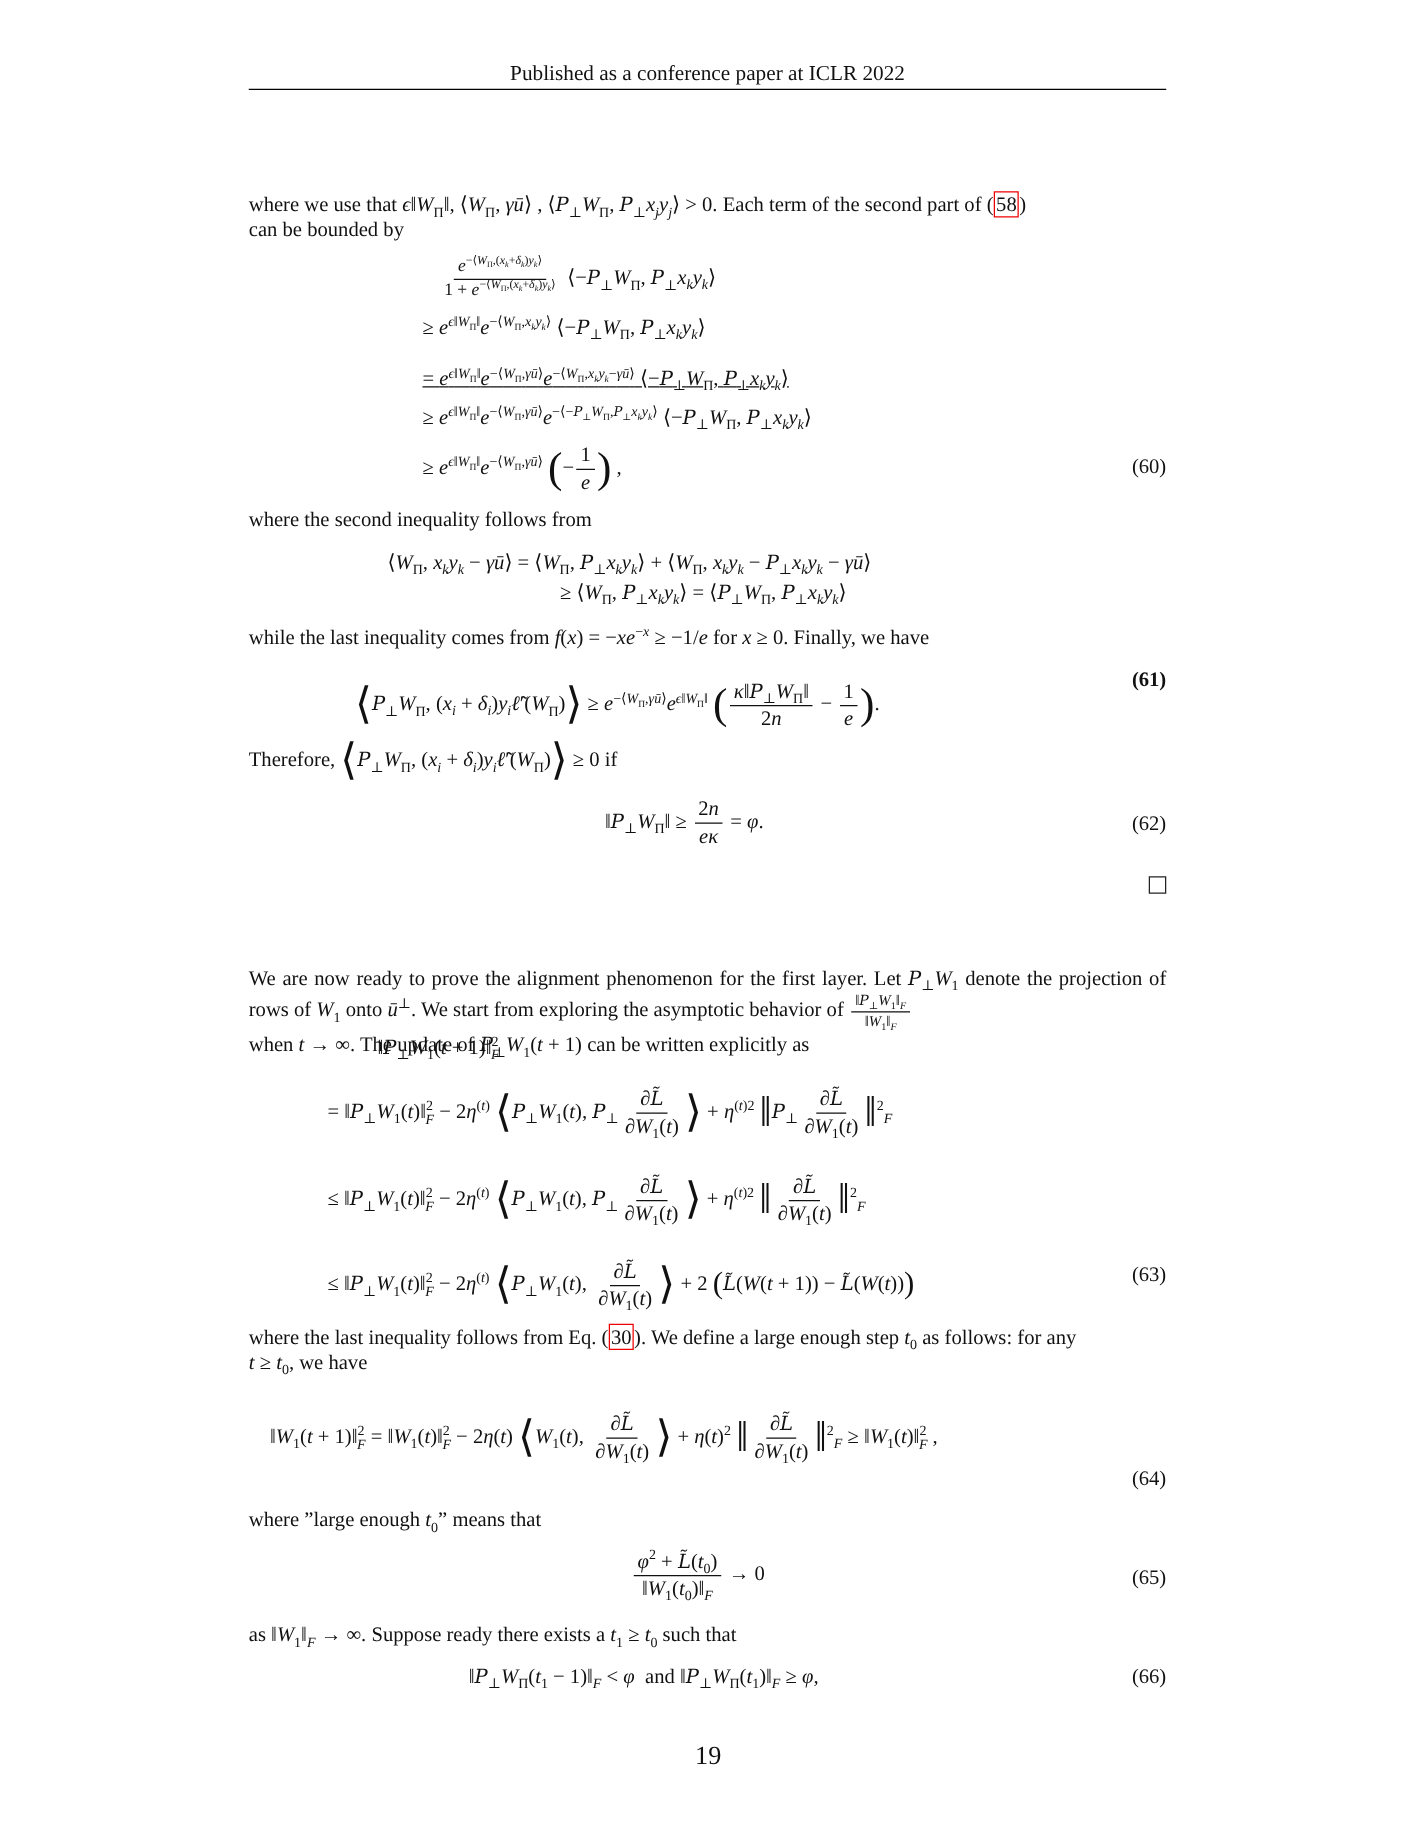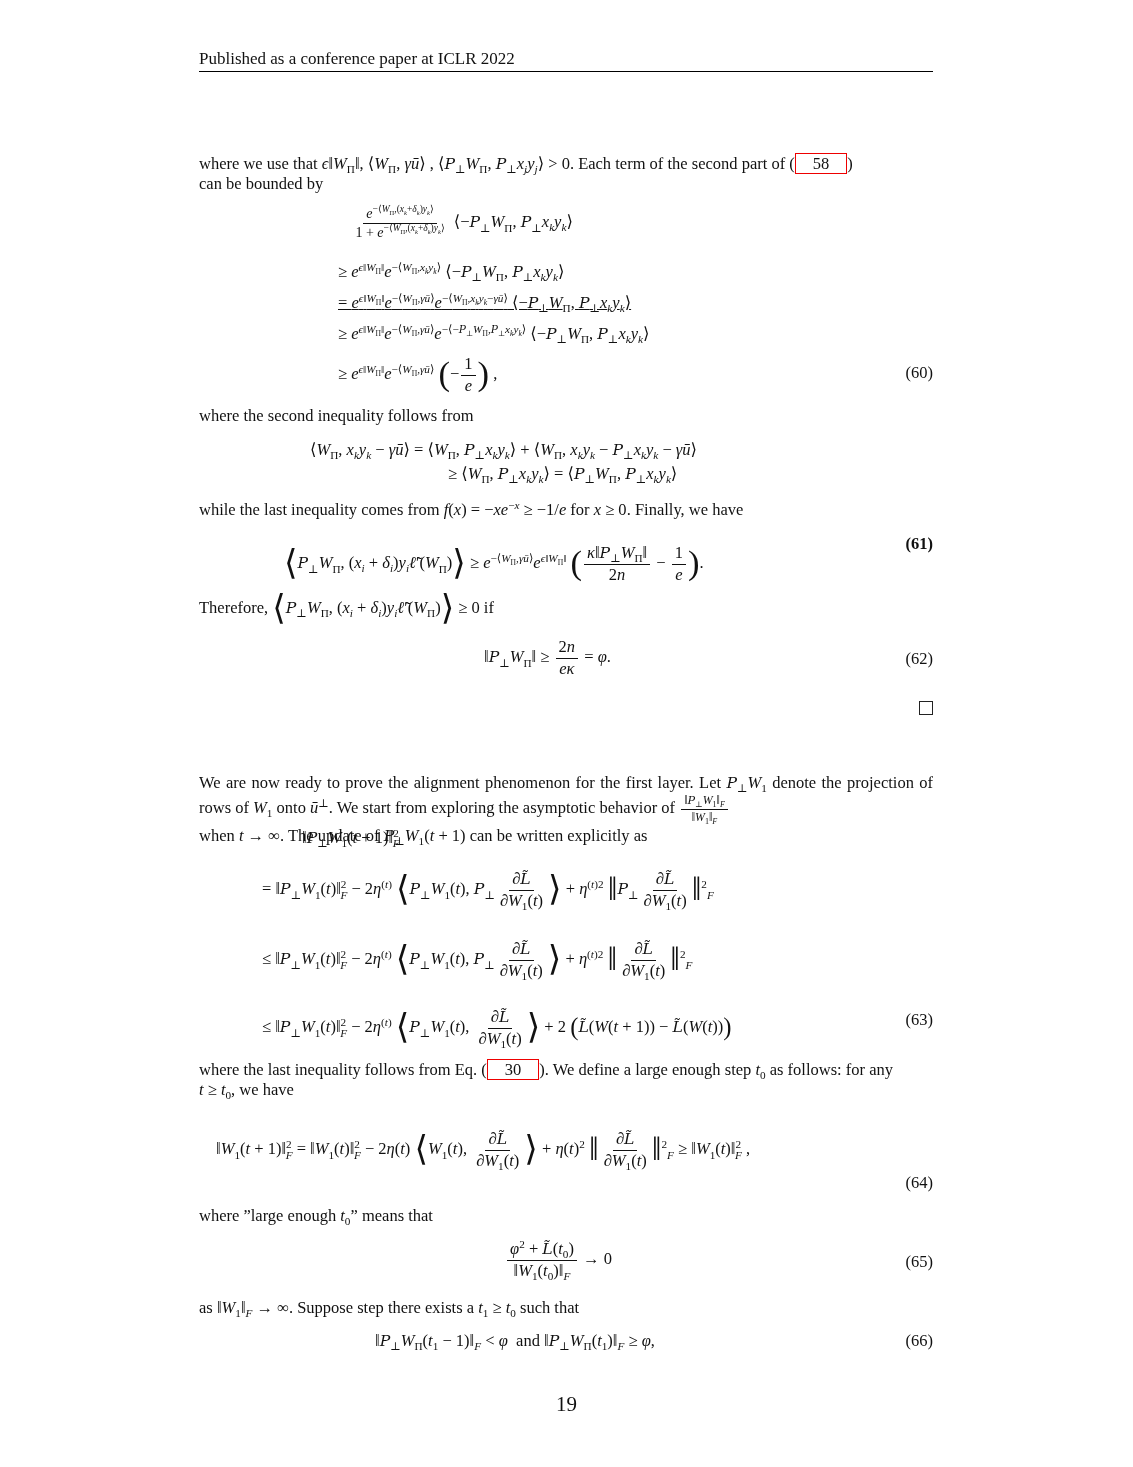--- a/index.html
+++ b/index.html
@@ -1,25 +1,25 @@
 <!DOCTYPE html>
 <html><head>
 <meta charset="utf-8">
 <style>
   html, body { margin: 0; padding: 0; background: #fff; }
   body { width: 1133px; height: 1467px; position: relative; overflow: hidden;
          font-family: "Liberation Serif", "DejaVu Serif", serif; color: #111; font-size: 16.5px; }
-  .abs { position: absolute; }
+  .abs { position: absolute; text-align: center; }
   .header { left: 199px; top: 49px; width: 734px; font-size: 17px; }
   .header-rule { left: 199px; top: 71px; width: 734px; height: 1px; background: #000; }
   .p { left: 199px; width: 734px; line-height: 20px; text-align: justify; }
   i, .mi { font-style: italic; font-family: "Liberation Serif", "DejaVu Serif", serif; }
   .cal { font-family: "DejaVu Serif", serif; font-style: italic; font-size: 0.95em; }
   .eqnum { right: 200px; font-size: 16.5px; }
-  .ref { border: 1.5px solid #e00; padding: 0 17px; }
+  .ref { border: 1.5px solid #e00; padding: 0 1px; }
   sup, sub { font-size: 0.68em; line-height: 0; }
   .frac { display: inline-flex; flex-direction: column; align-items: center; vertical-align: middle; margin: 0 2px; }
   .frac > span:first-child { border-bottom: 1px solid #111; padding: 0 3px 1px; line-height: 1.15; }
   .frac > span:last-child { padding: 1px 3px 0; line-height: 1.15; }
   .small-frac { font-size: 0.72em; }
   .big { font-size: 2.1em; line-height: 0; vertical-align: -0.18em; font-weight: 200; }
   .mid { font-size: 1.5em; line-height: 0; vertical-align: -0.1em; }
   .row { white-space: nowrap; line-height: 20px; }
   .qed { left: 919px; top: 701px; width: 12px; height: 12px; border: 1px solid #222; }
   .footer { left: 0; width: 1133px; top: 1392px; text-align: center; font-size: 21px; }
@@ -34,21 +34,21 @@
   <span>where we use that </span><span><i>ϵ</i>‖<i>W</i><sub>Π</sub>‖, ⟨<i>W</i><sub>Π</sub>, <i>γū</i>⟩ , ⟨<span class="cal">P</span><sub>⊥</sub><i>W</i><sub>Π</sub>, <span class="cal">P</span><sub>⊥</sub><i>x<sub>j</sub>y<sub>j</sub></i>⟩ &gt; 0</span><span>. Each term of the second part of </span>(<span class="ref">58</span>)<br>
   <span>can be bounded by</span>
 </div>
 
 <div class="abs row" style="left:338px; top:206px;">
   &nbsp;&nbsp;&nbsp;<span class="frac" style="font-size:0.85em">
       <span><i>e</i><sup>−⟨<i>W</i><sub>Π</sub>,(<i>x<sub>k</sub></i>+<i>δ<sub>k</sub></i>)<i>y<sub>k</sub></i>⟩</sup></span>
       <span>1 + <i>e</i><sup>−⟨<i>W</i><sub>Π</sub>,(<i>x<sub>k</sub></i>+<i>δ<sub>k</sub></i>)<i>y<sub>k</sub></i>⟩</sup></span>
     </span> ⟨−<span class="cal">P</span><sub>⊥</sub><i>W</i><sub>Π</sub>, <span class="cal">P</span><sub>⊥</sub><i>x<sub>k</sub>y<sub>k</sub></i>⟩
 </div>
-<div class="abs row" style="left:338px; top:262px;">≥ <i>e</i><sup><i>ϵ</i>‖<i>W</i><sub>Π</sub>‖</sup><i>e</i><sup>−⟨<i>W</i><sub>Π</sub>,<i>x<sub>k</sub>y<sub>k</sub></i>⟩</sup> ⟨−<span class="cal">P</span><sub>⊥</sub><i>W</i><sub>Π</sub>, <span class="cal">P</span><sub>⊥</sub><i>x<sub>k</sub>y<sub>k</sub></i>⟩</div>
+<div class="abs row" style="left:338px; top:252px;">≥ <i>e</i><sup><i>ϵ</i>‖<i>W</i><sub>Π</sub>‖</sup><i>e</i><sup>−⟨<i>W</i><sub>Π</sub>,<i>x<sub>k</sub>y<sub>k</sub></i>⟩</sup> ⟨−<span class="cal">P</span><sub>⊥</sub><i>W</i><sub>Π</sub>, <span class="cal">P</span><sub>⊥</sub><i>x<sub>k</sub>y<sub>k</sub></i>⟩</div>
 <div class="abs row" style="left:338px; top:293px;text-decoration:underline;">= <i>e</i><sup><i>ϵ</i>‖<i>W</i><sub>Π</sub>‖</sup><i>e</i><sup>−⟨<i>W</i><sub>Π</sub>,<i>γū</i>⟩</sup><i>e</i><sup>−⟨<i>W</i><sub>Π</sub>,<i>x<sub>k</sub>y<sub>k</sub></i>−<i>γū</i>⟩</sup> ⟨−<span class="cal">P</span><sub>⊥</sub><i>W</i><sub>Π</sub>, <span class="cal">P</span><sub>⊥</sub><i>x<sub>k</sub>y<sub>k</sub></i>⟩</div>
 <div class="abs row" style="left:338px; top:324px;">≥ <i>e</i><sup><i>ϵ</i>‖<i>W</i><sub>Π</sub>‖</sup><i>e</i><sup>−⟨<i>W</i><sub>Π</sub>,<i>γū</i>⟩</sup><i>e</i><sup>−⟨−<span class="cal">P</span><sub>⊥</sub><i>W</i><sub>Π</sub>,<span class="cal">P</span><sub>⊥</sub><i>x<sub>k</sub>y<sub>k</sub></i>⟩</sup> ⟨−<span class="cal">P</span><sub>⊥</sub><i>W</i><sub>Π</sub>, <span class="cal">P</span><sub>⊥</sub><i>x<sub>k</sub>y<sub>k</sub></i>⟩</div>
 <div class="abs row" style="left:338px; top:355px;">≥ <i>e</i><sup><i>ϵ</i>‖<i>W</i><sub>Π</sub>‖</sup><i>e</i><sup>−⟨<i>W</i><sub>Π</sub>,<i>γū</i>⟩</sup> <span class="big">(</span>−<span class="frac">
       <span>1</span>
       <span><i>e</i></span>
     </span><span class="big">)</span> ,</div>
 <div class="abs eqnum" style="top:363px;">(60)</div>
 
 <div class="abs p" style="top:406px;">where the second inequality follows from</div>
 
@@ -127,19 +127,19 @@
   <span>where ”large enough </span><i>t</i><sub>0</sub><span>” means that</span>
 </div>
 
 <div class="abs row" style="left:505px; top:1240px;"><span class="frac">
       <span><i>φ</i><sup>2</sup> + <span class="cal">L̃</span>(<i>t</i><sub>0</sub>)</span>
       <span>‖<i>W</i><sub>1</sub>(<i>t</i><sub>0</sub>)‖<sub><i>F</i></sub></span>
     </span> → 0</div>
 <div class="abs eqnum" style="top:1252px;">(65)</div>
 
 <div class="abs p" style="top:1298px;">
-  <span>as </span>‖<i>W</i><sub>1</sub>‖<sub><i>F</i></sub> → ∞<span>. Suppose step there exists a </span><i>t</i><sub>1</sub> ≥ <i>t</i><sub>0</sub><span> such that</span>
+  <span>as </span>‖<i>W</i><sub>1</sub>‖<sub><i>F</i></sub> → ∞<span>. Suppose ready there exists a </span><i>t</i><sub>1</sub> ≥ <i>t</i><sub>0</sub><span> such that</span>
 </div>
 
 <div class="abs row" style="left:375px; top:1331px;">‖<span class="cal">P</span><sub>⊥</sub><i>W</i><sub>Π</sub>(<i>t</i><sub>1</sub> − 1)‖<sub><i>F</i></sub> &lt; <i>φ</i>&nbsp; and ‖<span class="cal">P</span><sub>⊥</sub><i>W</i><sub>Π</sub>(<i>t</i><sub>1</sub>)‖<sub><i>F</i></sub> ≥ <i>φ</i>,</div>
 <div class="abs eqnum" style="top:1331px;">(66)</div>
 
 <div class="abs footer">19</div>
 
 </body></html>

